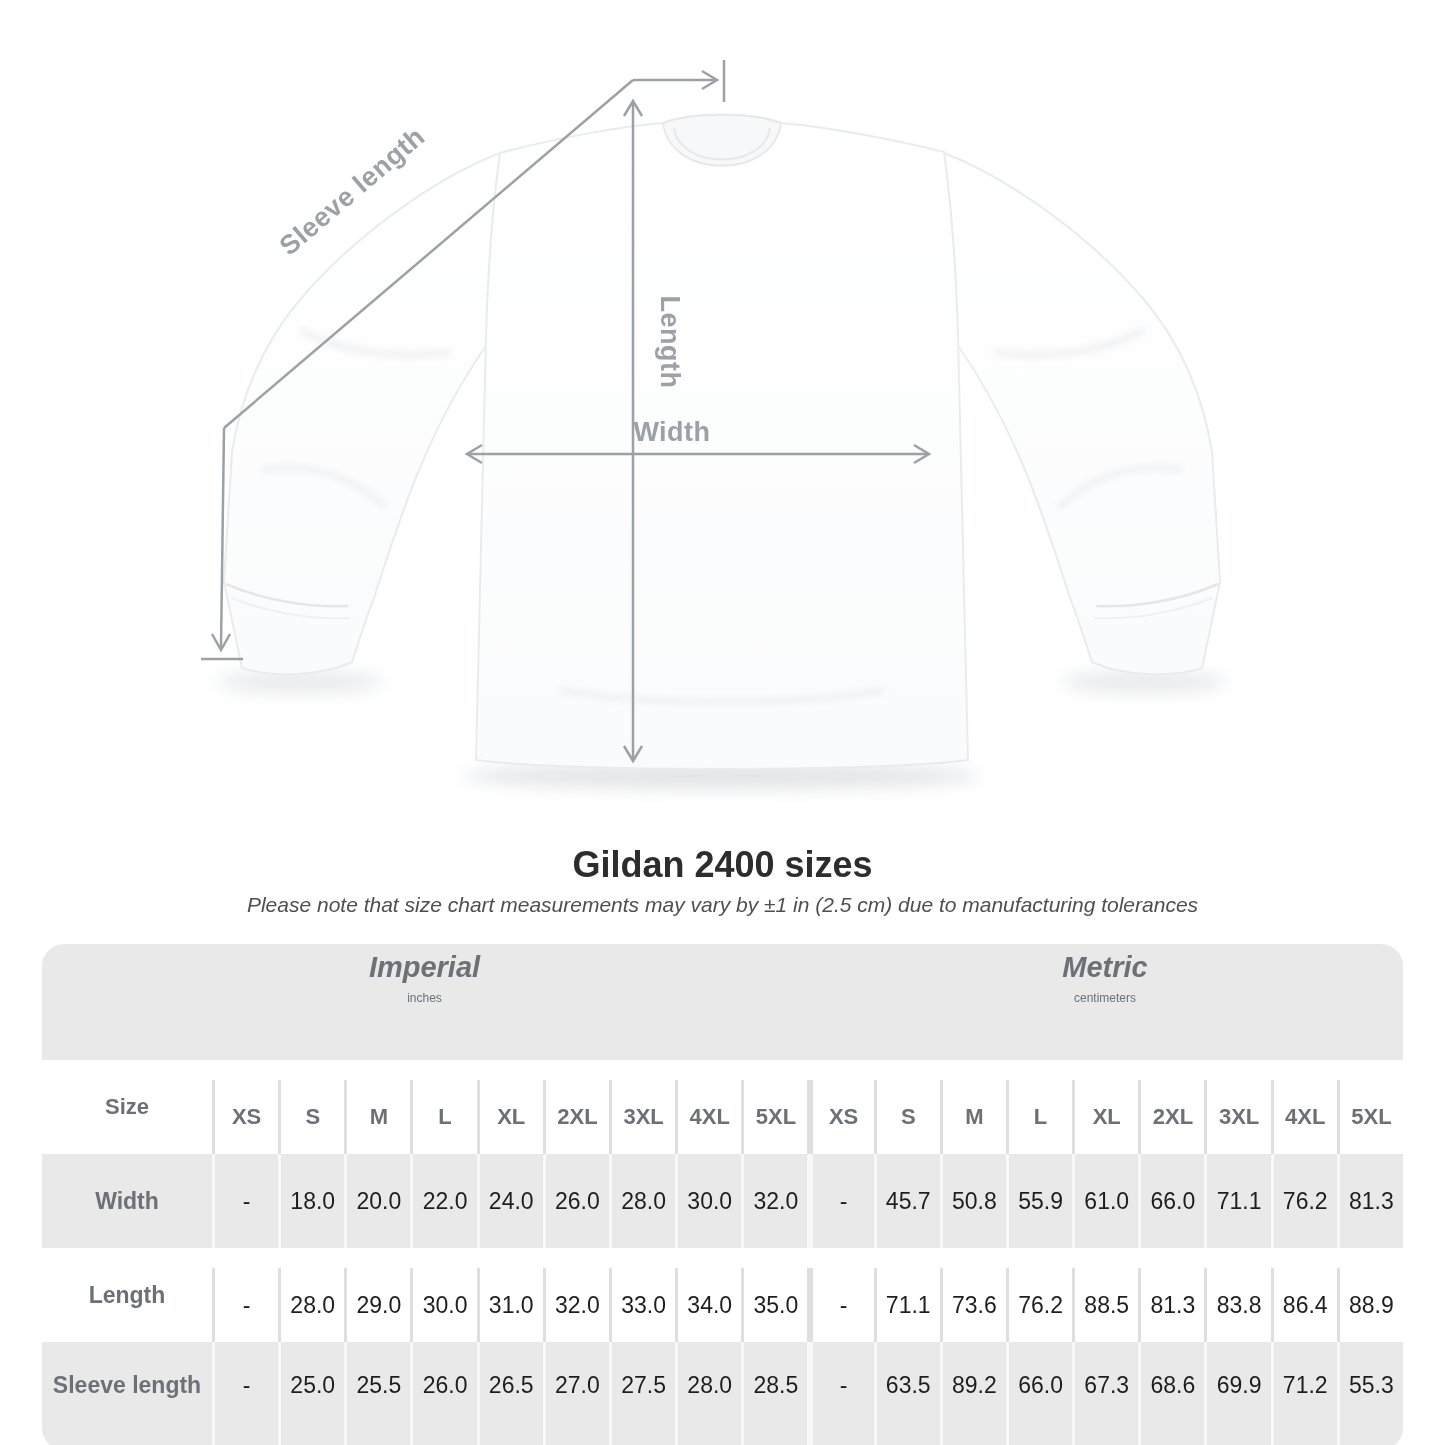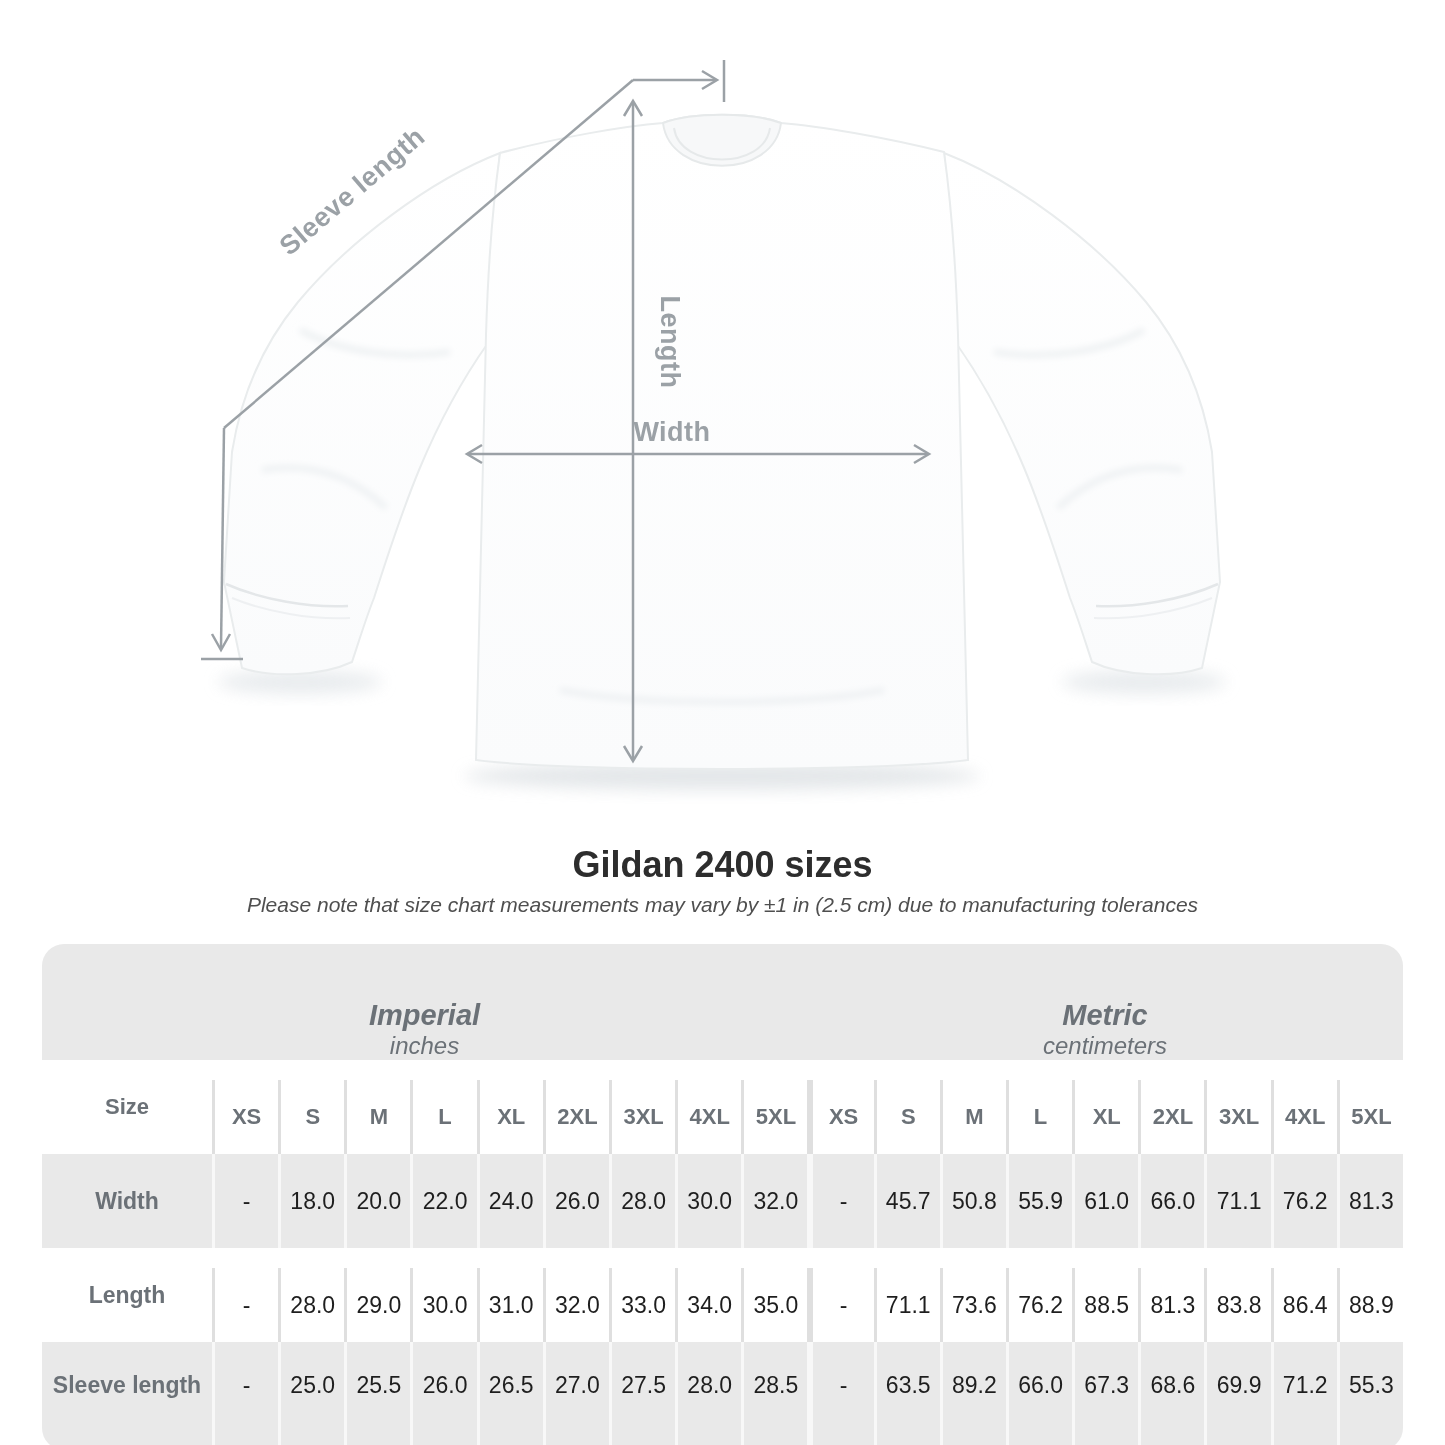--- a/index.html
+++ b/index.html
@@ -44,26 +44,26 @@
     border-radius: 22px;
     overflow: hidden;
   }
   .units-row {
     display: grid;
     grid-template-columns: 765px auto;
     height: 116px;
   }
   .unit-cell {
     display: flex; flex-direction: column;
-    align-items: center; justify-content: flex-end;
+    align-items: center; justify-content: flex-start;
     color: #6b7177;
     padding-top: 6px;
   }
   .unit-name { font-size: 29px; font-weight: bold; font-style: italic; line-height: 34px; }
-  .unit-sub  { font-size: 24px; font-style: italic; line-height: 28px; }
+  .unit-sub  { font-size: 12px; line-height: 28px; }
   .t-row {
     display: grid;
     grid-template-columns: 170px repeat(18, 1fr);
     height: 94px;
   }
   .t-row.last { height: 108px; }
   .t-row.white { background: #ffffff; }
   .c {
     display: flex; align-items: center; justify-content: center;
     font-size: 22px;

